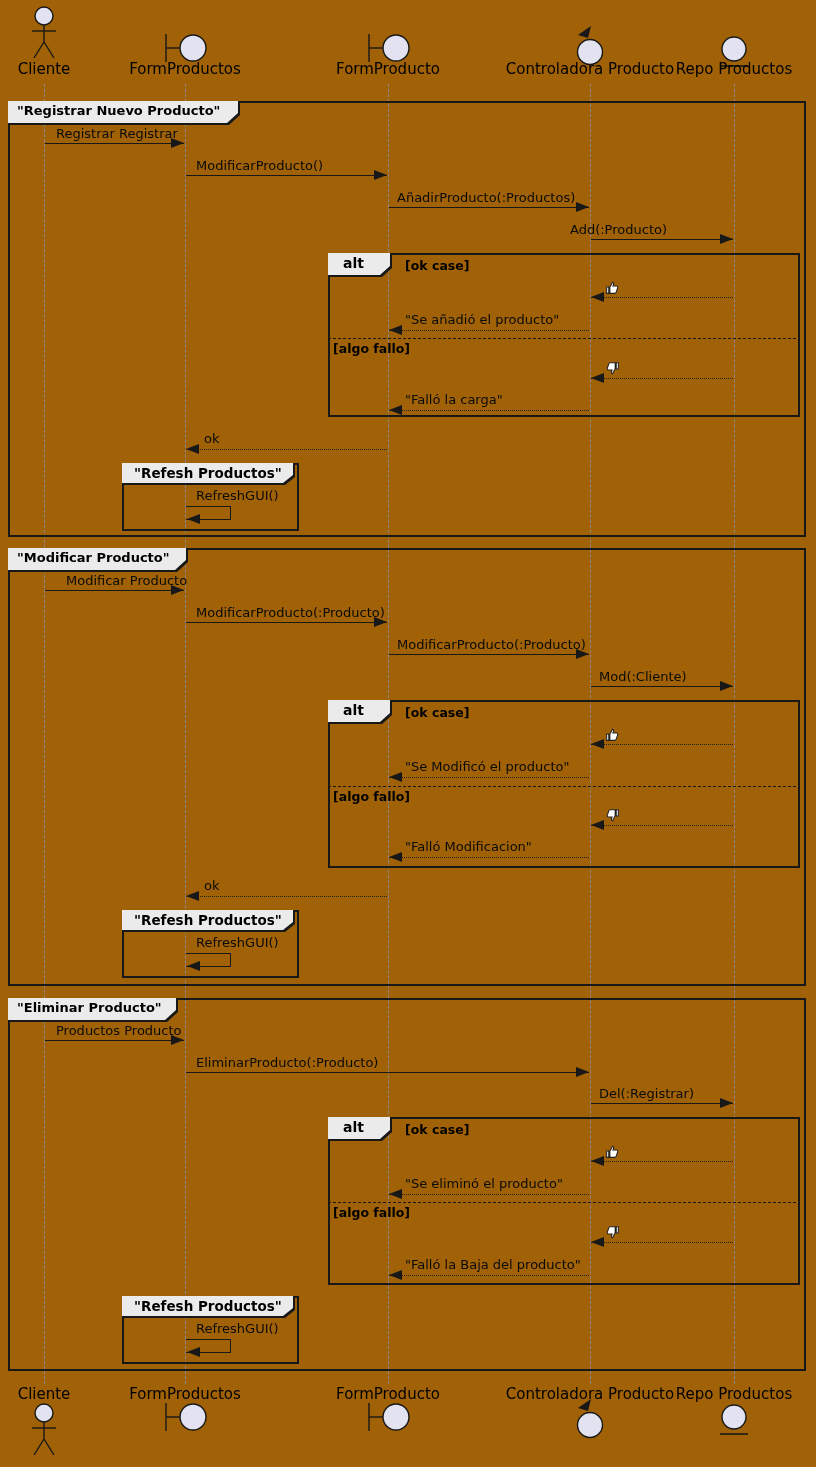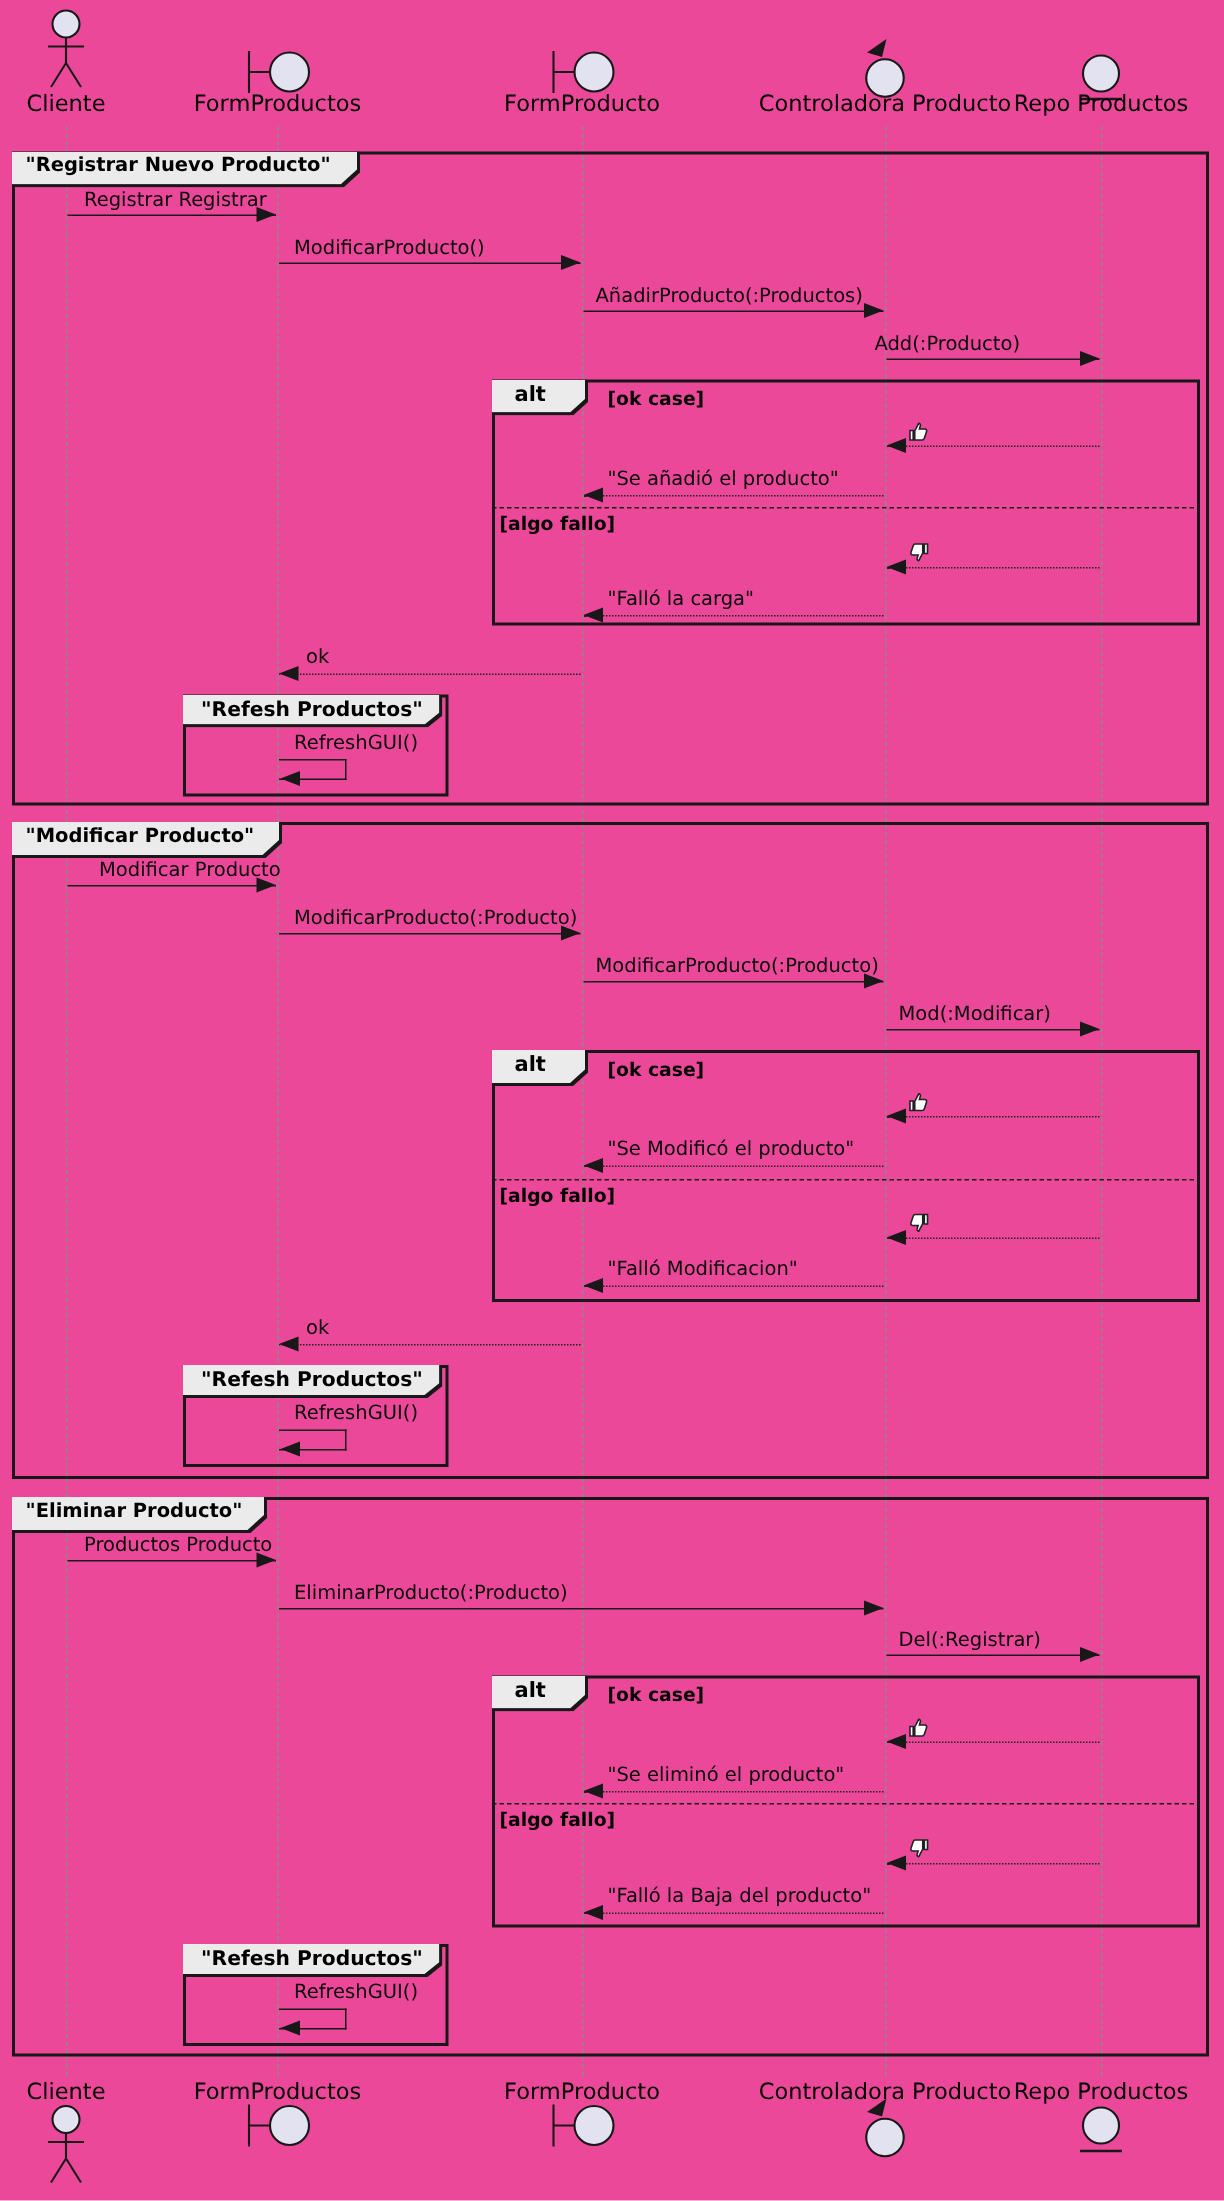--- a/index.html
+++ b/index.html
@@ -1,16 +1,16 @@
 <!DOCTYPE html>
 <html><head>
 <meta charset="utf-8">
 <style>
   html,body{margin:0;padding:0;background:#fff;}
-  .diagram{position:relative;width:816px;height:1467px;background:#ec4899;overflow:hidden;
+  .diagram{position:relative;width:816px;height:1467px;background:#a16207;overflow:hidden;
            font-family:"DejaVu Sans","Liberation Sans",sans-serif;color:#111;}
   .abs{position:absolute;}
   .lifeline{position:absolute;top:84px;height:1300px;width:0;border-left:1px dashed #8a8a8a;}
   .plabel{position:absolute;transform:translateX(-50%);font-size:15px;color:#000;white-space:nowrap;}
   .frame{position:absolute;border:2px solid #181818;}
   .tab-outer{position:absolute;background:#181818;}
   .tab-inner{position:absolute;left:0;top:0;right:2px;bottom:2px;background:#ebebeb;}
   .tab-text{position:absolute;left:9px;top:2px;font-weight:bold;font-size:13px;white-space:nowrap;color:#000;}
   .notch{clip-path:polygon(0 0,100% 0,100% calc(100% - 10px),calc(100% - 11px) 100%,0 100%);}
   .notch2{clip-path:polygon(0 0,100% 0,100% calc(100% - 9px),calc(100% - 10px) 100%,0 100%);}
@@ -92,21 +92,21 @@
   <div class="arrR" style="left:171px;top:138px;"></div>
 
   <div class="mlabel" style="left:196px;top:158px;">ModificarProducto()</div>
   <div class="mline" style="left:186px;top:175px;width:201px;"></div>
   <div class="arrR" style="left:374px;top:170px;"></div>
 
   <div class="mlabel" style="left:397px;top:190px;">AñadirProducto(:Productos)</div>
   <div class="mline" style="left:389px;top:207px;width:200px;"></div>
   <div class="arrR" style="left:576px;top:202px;"></div>
 
-  <div class="mlabel" style="left:583px;top:222px;">Add(:Producto)</div>
+  <div class="mlabel" style="left:570px;top:222px;">Add(:Producto)</div>
   <div class="mline" style="left:591px;top:239px;width:142px;"></div>
   <div class="arrR" style="left:720px;top:234px;"></div>
 
   <div class="frame" style="left:328px;top:253px;width:468px;height:160px;"></div>
   <div class="tab-outer notch2" style="left:328px;top:253px;width:64px;height:24px;">
     <div class="tab-inner notch2"></div>
     <div class="tab-text" style="left:15px;font-size:14px;">alt</div>
   </div>
   <div class="guard" style="left:405px;top:258px;">[ok case]</div>
 
@@ -163,21 +163,21 @@
   <div class="arrR" style="left:171px;top:585px;"></div>
 
   <div class="mlabel" style="left:196px;top:605px;">ModificarProducto(:Producto)</div>
   <div class="mline" style="left:186px;top:622px;width:201px;"></div>
   <div class="arrR" style="left:374px;top:617px;"></div>
 
   <div class="mlabel" style="left:397px;top:637px;">ModificarProducto(:Producto)</div>
   <div class="mline" style="left:389px;top:654px;width:200px;"></div>
   <div class="arrR" style="left:576px;top:649px;"></div>
 
-  <div class="mlabel" style="left:599px;top:669px;">Mod(:Modificar)</div>
+  <div class="mlabel" style="left:599px;top:669px;">Mod(:Cliente)</div>
   <div class="mline" style="left:591px;top:686px;width:142px;"></div>
   <div class="arrR" style="left:720px;top:681px;"></div>
 
   <div class="frame" style="left:328px;top:700px;width:468px;height:164px;"></div>
   <div class="tab-outer notch2" style="left:328px;top:700px;width:64px;height:24px;">
     <div class="tab-inner notch2"></div>
     <div class="tab-text" style="left:15px;font-size:14px;">alt</div>
   </div>
   <div class="guard" style="left:405px;top:705px;">[ok case]</div>
 

